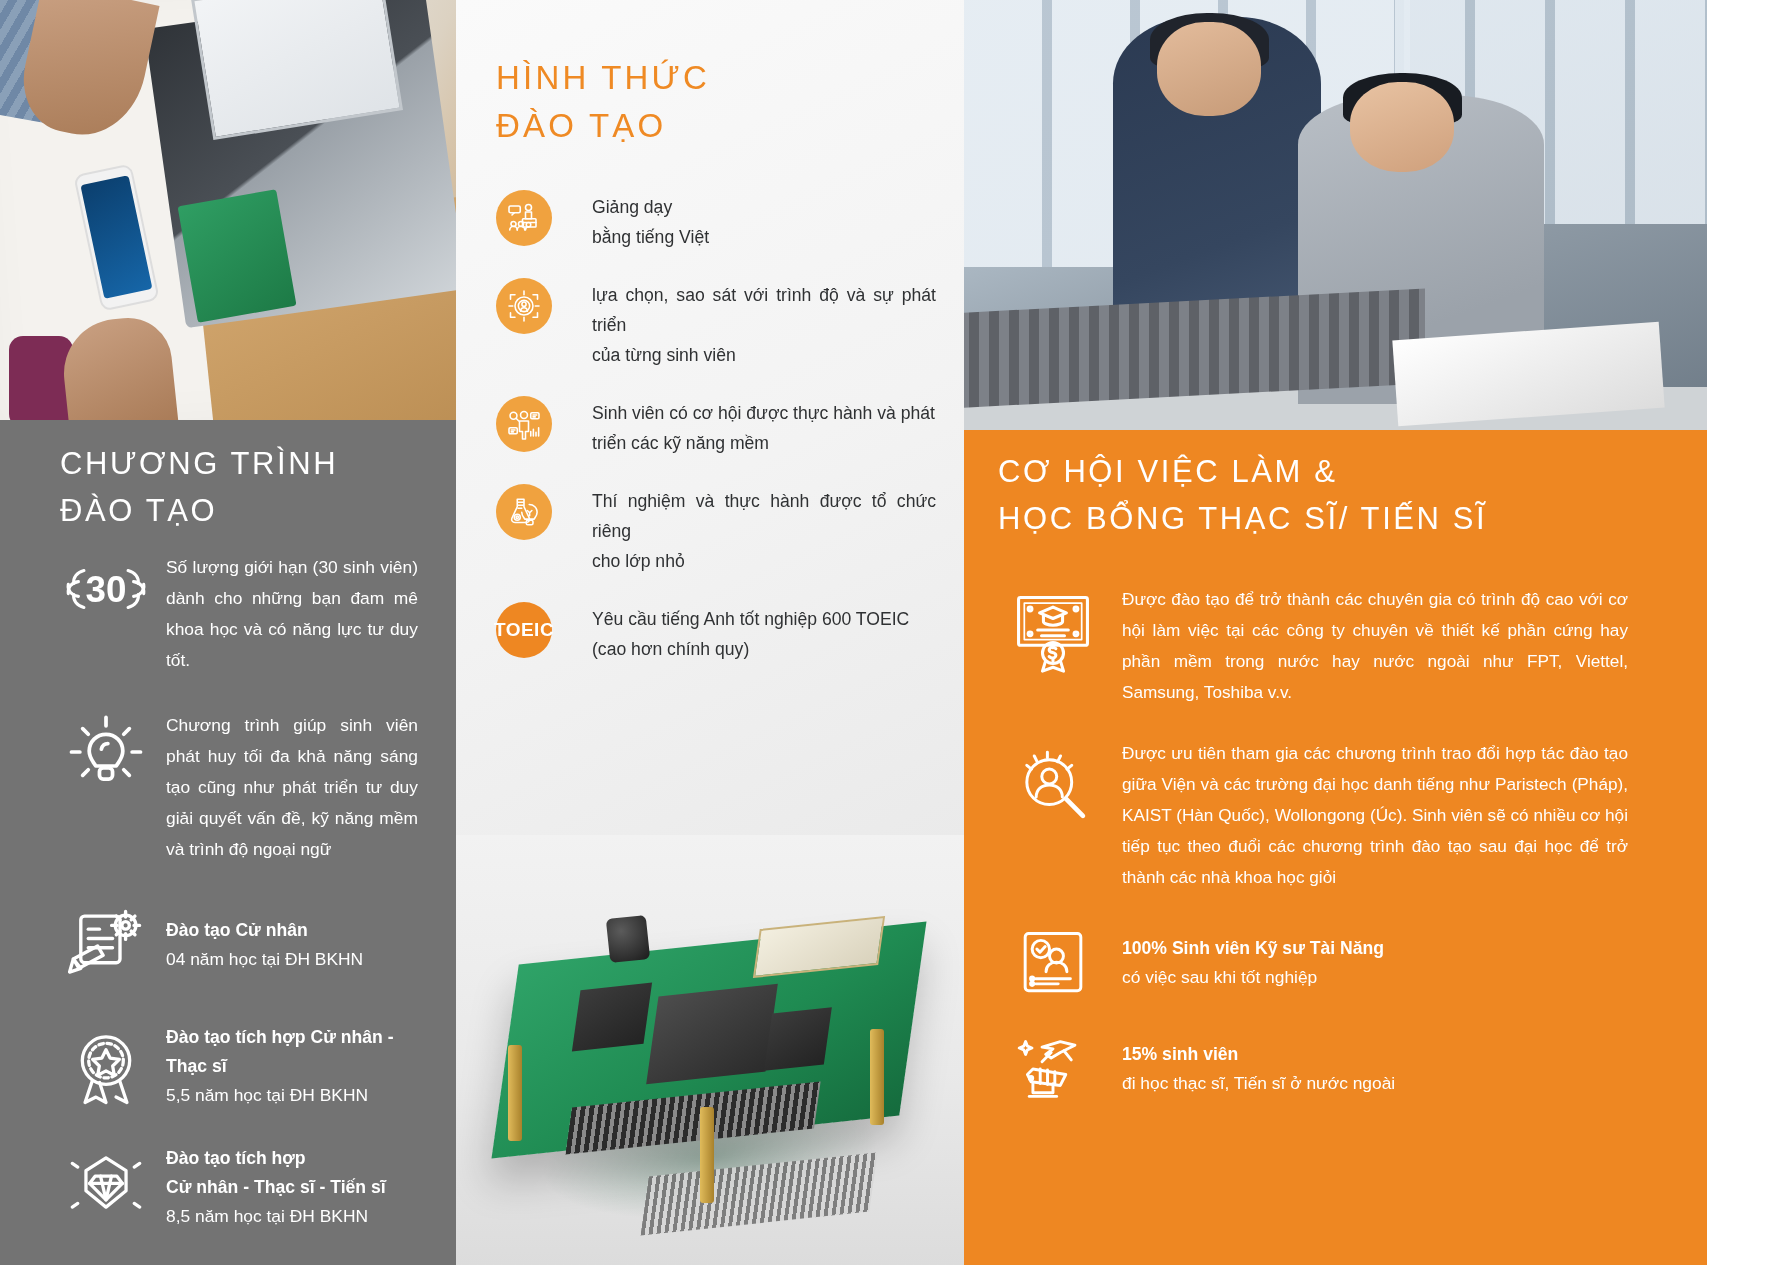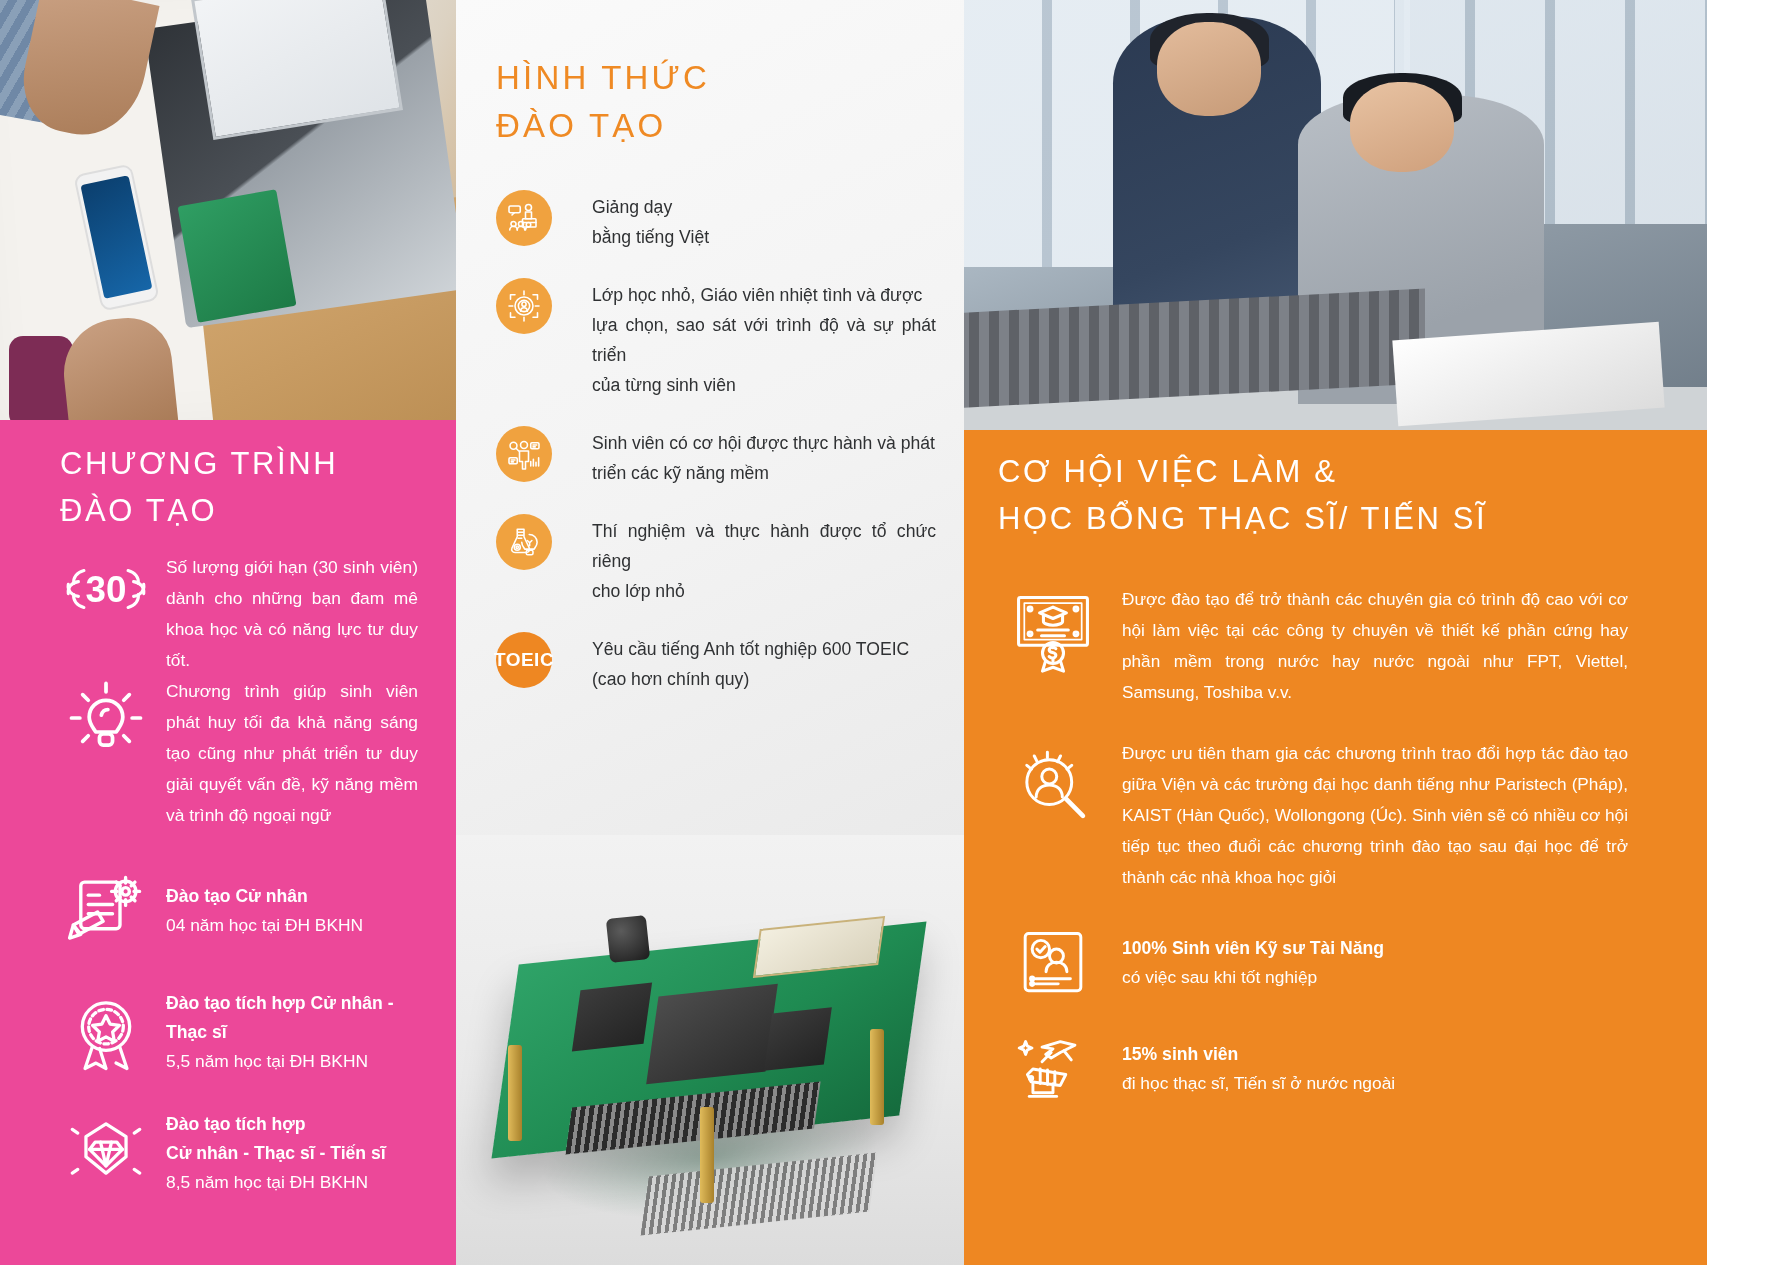--- a/index.html
+++ b/index.html
@@ -9,21 +9,21 @@
     background: #ffffff;
     overflow: hidden;
   }
   .page {
     position: relative;
     width: 1778px; height: 1265px;
     display: flex;
   }
 
   
-  .col-left   { position: relative; width: 456px;  height: 100%; background: #ec4899; }
+  .col-left   { position: relative; width: 456px;  height: 100%; background: #737373; }
   .col-mid    { position: relative; width: 508px;  height: 100%;
                 background: linear-gradient(155deg,#fafafa 0%,#f3f3f3 40%,#e2e2e2 100%); }
   .col-right  { position: relative; width: 743px;  height: 100%; background: #ee8722; }
 
   
   .photo { position: absolute; left: 0; top: 0; width: 100%; overflow: hidden; }
 
   .photo-left { height: 420px; background:
       linear-gradient(115deg,#8e9aa6 0%,#b9c2c9 22%,#e8e6e1 45%,#dcd2c2 70%,#c9a678 100%); }
   .photo-left .desk {
@@ -255,21 +255,21 @@
               <path d="M26 60c-8-2-12-8-11-14"></path>
             <path d="M74 20c8 2 12 8 11 14"></path>
               <path d="M80 32c8 1 12 7 11 13"></path>
             <path d="M80 48c8-1 12-7 11-13"></path>
               <path d="M74 60c8-2 12-8 11-14"></path>
           </svg>
         </div>
         <div class="row-text lead" style="width:348px;">Số lượng giới hạn (30 sinh viên) dành cho những bạn đam mê khoa học và có năng lực tư duy tốt.</div>
       </div>
 
-      <div class="row" style="">
+      <div class="row" style="margin-top:34px;">
         <div class="row-icon" style="width:92px;height:84px;margin-right:14px;">
           <svg viewBox="0 0 90 90" width="84" height="84" fill="none" stroke="#fff" stroke-width="4" stroke-linecap="round" stroke-linejoin="round">
             <path d="M45 26c-10 0-18 8-18 18 0 8 5 12 7 16h22c2-4 7-8 7-16 0-10-8-18-18-18z"></path>
             <rect x="38" y="62" width="14" height="12" rx="4"></rect>
             <path d="M45 8v9"></path>
               <path d="M20 20l6 6"></path>
               <path d="M70 20l-6 6"></path>
             <path d="M8 45h9"></path>
               <path d="M82 45h-9"></path>
             <path d="M20 70l6-6"></path>
@@ -373,21 +373,20 @@
           <svg viewBox="0 0 48 48" fill="none" stroke="#fff" stroke-width="2.1" stroke-linecap="round" stroke-linejoin="round">
             <path d="M6 15V9h6M42 15V9h-6M6 33v6h6M42 33v6h-6"></path>
             <circle cx="24" cy="24" r="12"></circle>
             <circle cx="24" cy="24" r="7.5"></circle>
             <circle cx="24" cy="21.5" r="2.8"></circle>
             <path d="M19.5 31c0-2.8 2-4.7 4.5-4.7s4.5 1.9 4.5 4.7"></path>
             <path d="M24 4v5M24 39v5M4 24h5M39 24h5"></path>
           </svg>
         </div>
         <div class="mid-text">
-          <div>Lớp học nhỏ, Giáo viên nhiệt tình và được</div>
           <div>lựa chọn, sao sát với trình độ và sự phát triển</div>
           <div style="text-align:left">của từng sinh viên</div>
         </div>
       </div>
 
       <div class="mid-item">
         <div class="mid-bullet">
           <svg viewBox="0 0 48 48" fill="none" stroke="#fff" stroke-width="2.1" stroke-linecap="round" stroke-linejoin="round">
             <circle cx="24" cy="12" r="4.6"></circle>
             <path d="M18 20h12v14h-4v10h-4V34h-4z"></path>

